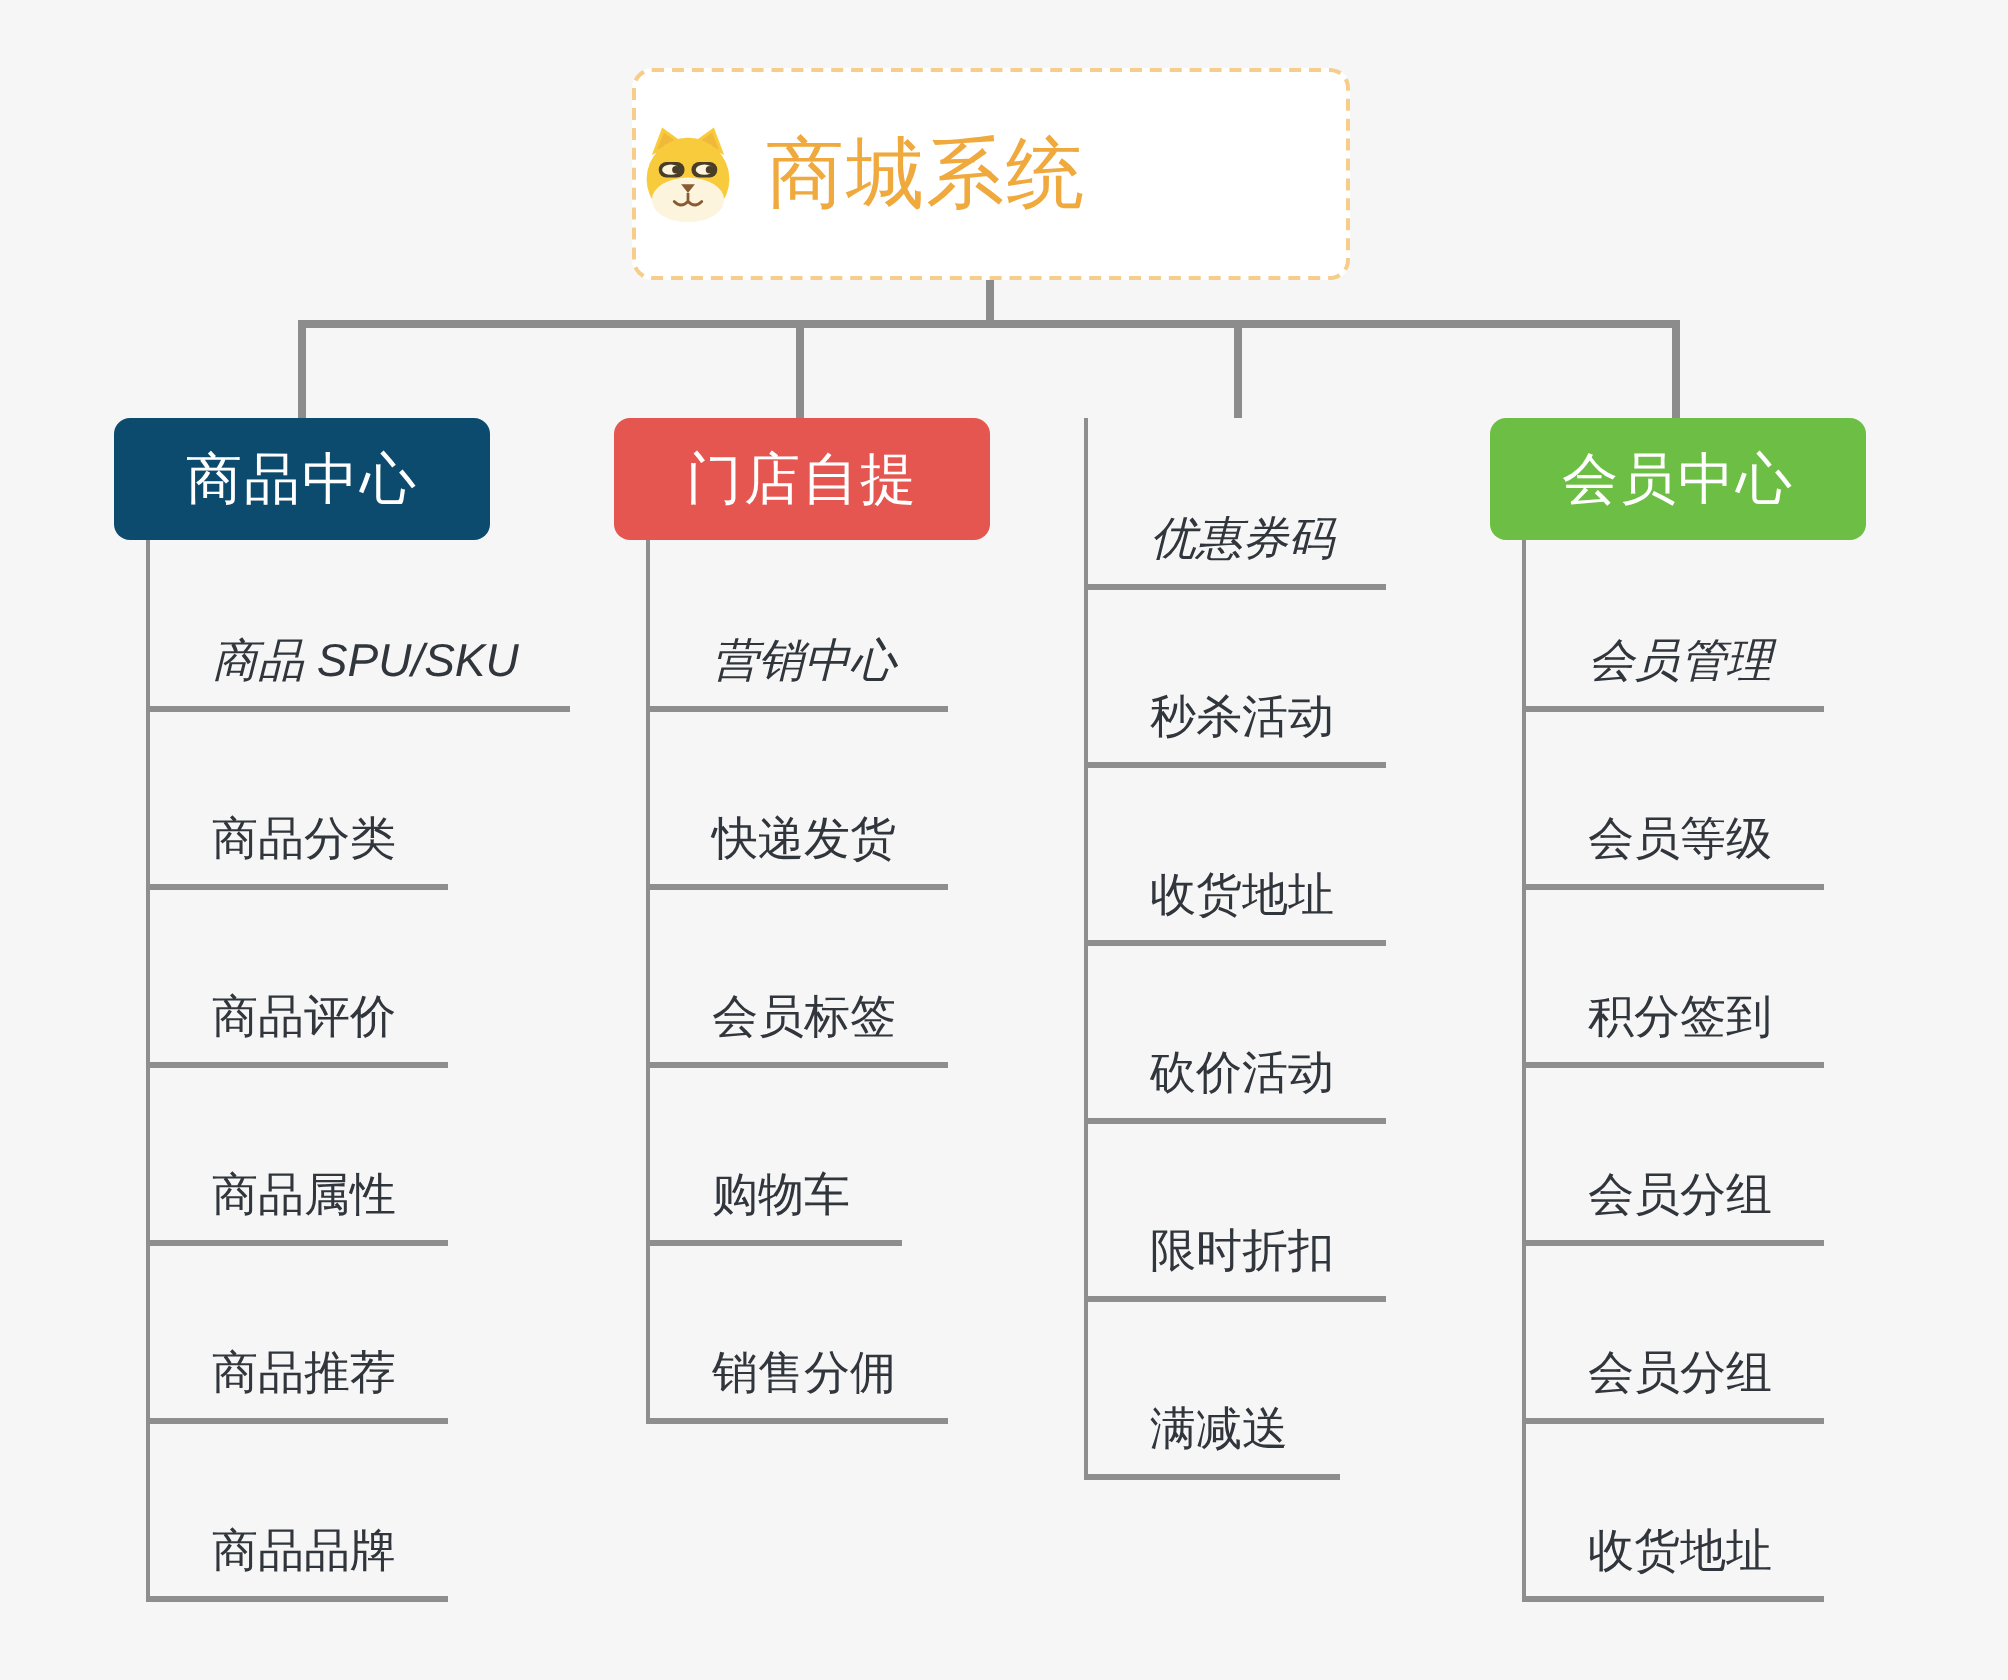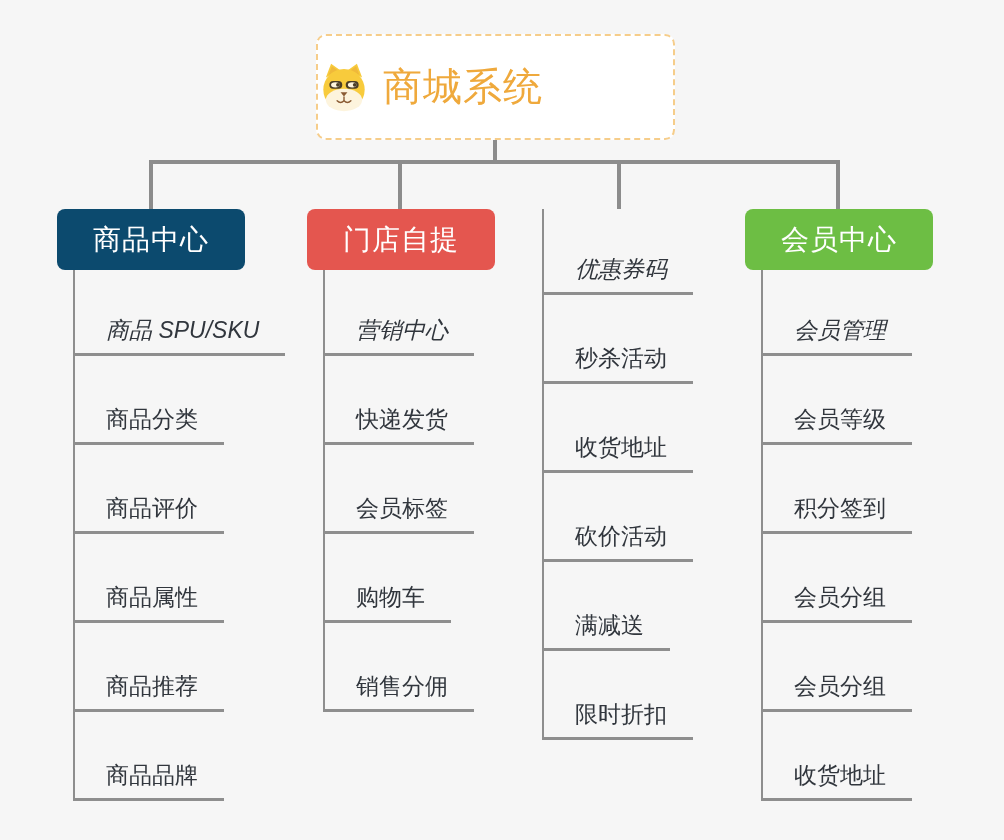--- a/index.html
+++ b/index.html
@@ -162,22 +162,22 @@
       <li>销售分佣</li>
     </ul>
   </div>
 
   <div class="branch branch-3">
     <ul class="branch-children">
       <li>优惠券码</li>
       <li>秒杀活动</li>
       <li>收货地址</li>
       <li>砍价活动</li>
+      <li>限时折扣</li>
       <li>满减送</li>
-      <li>限时折扣</li>
     </ul>
   </div>
 
   <div class="branch branch-4">
     <div class="branch-header" style="background-color: rgb(109, 190, 68); align-items: center;">
       <span>会员中心</span>
     </div>
     <ul class="branch-children">
       <li>会员管理</li>
       <li>会员等级</li>

